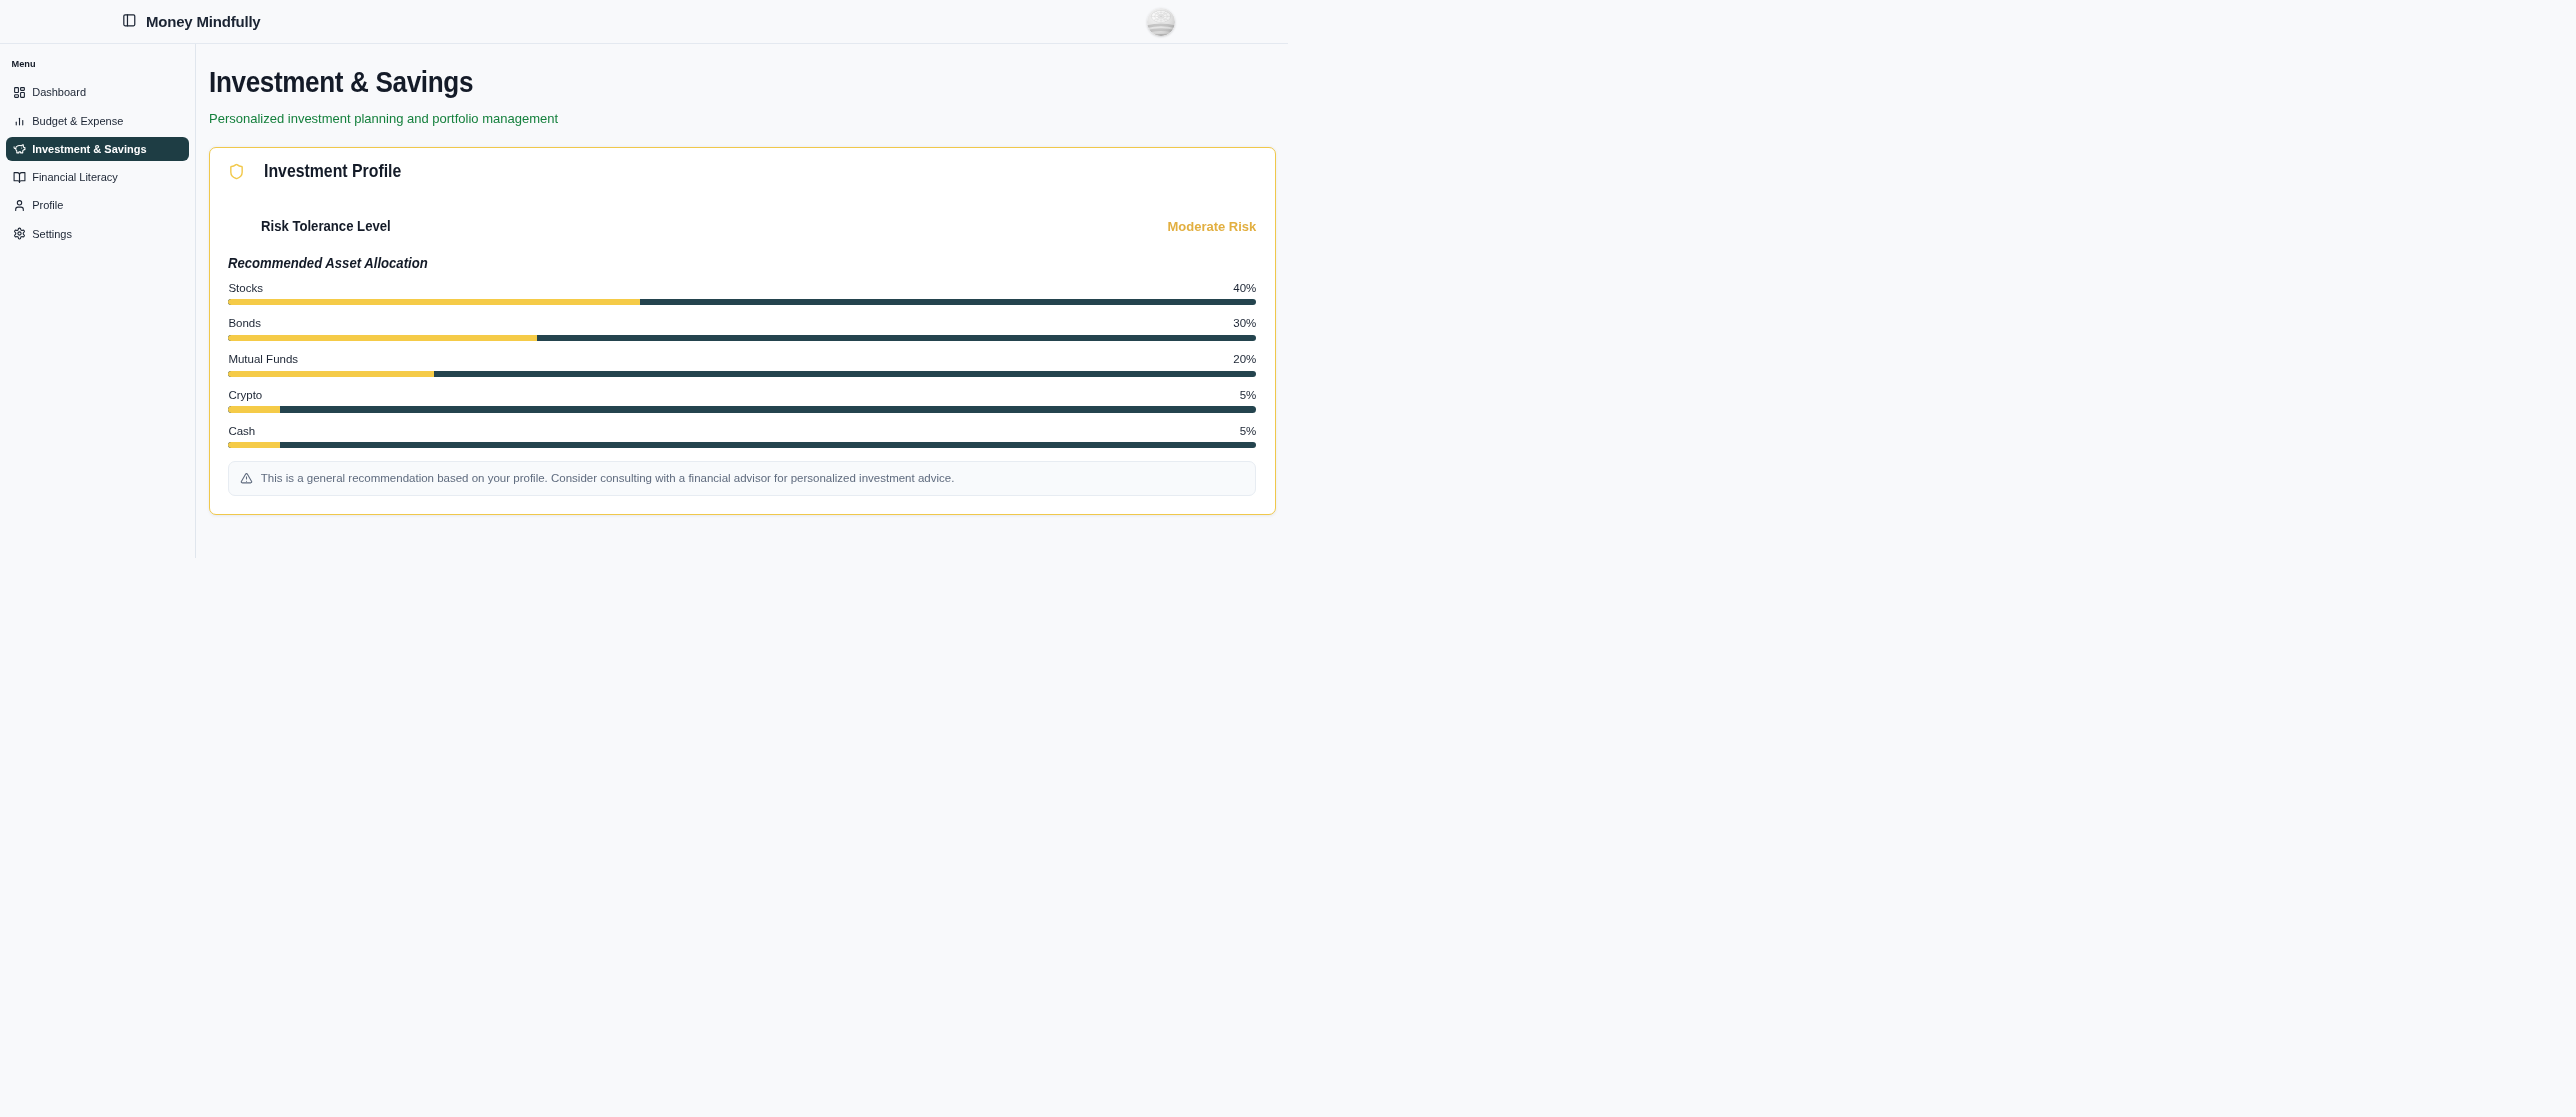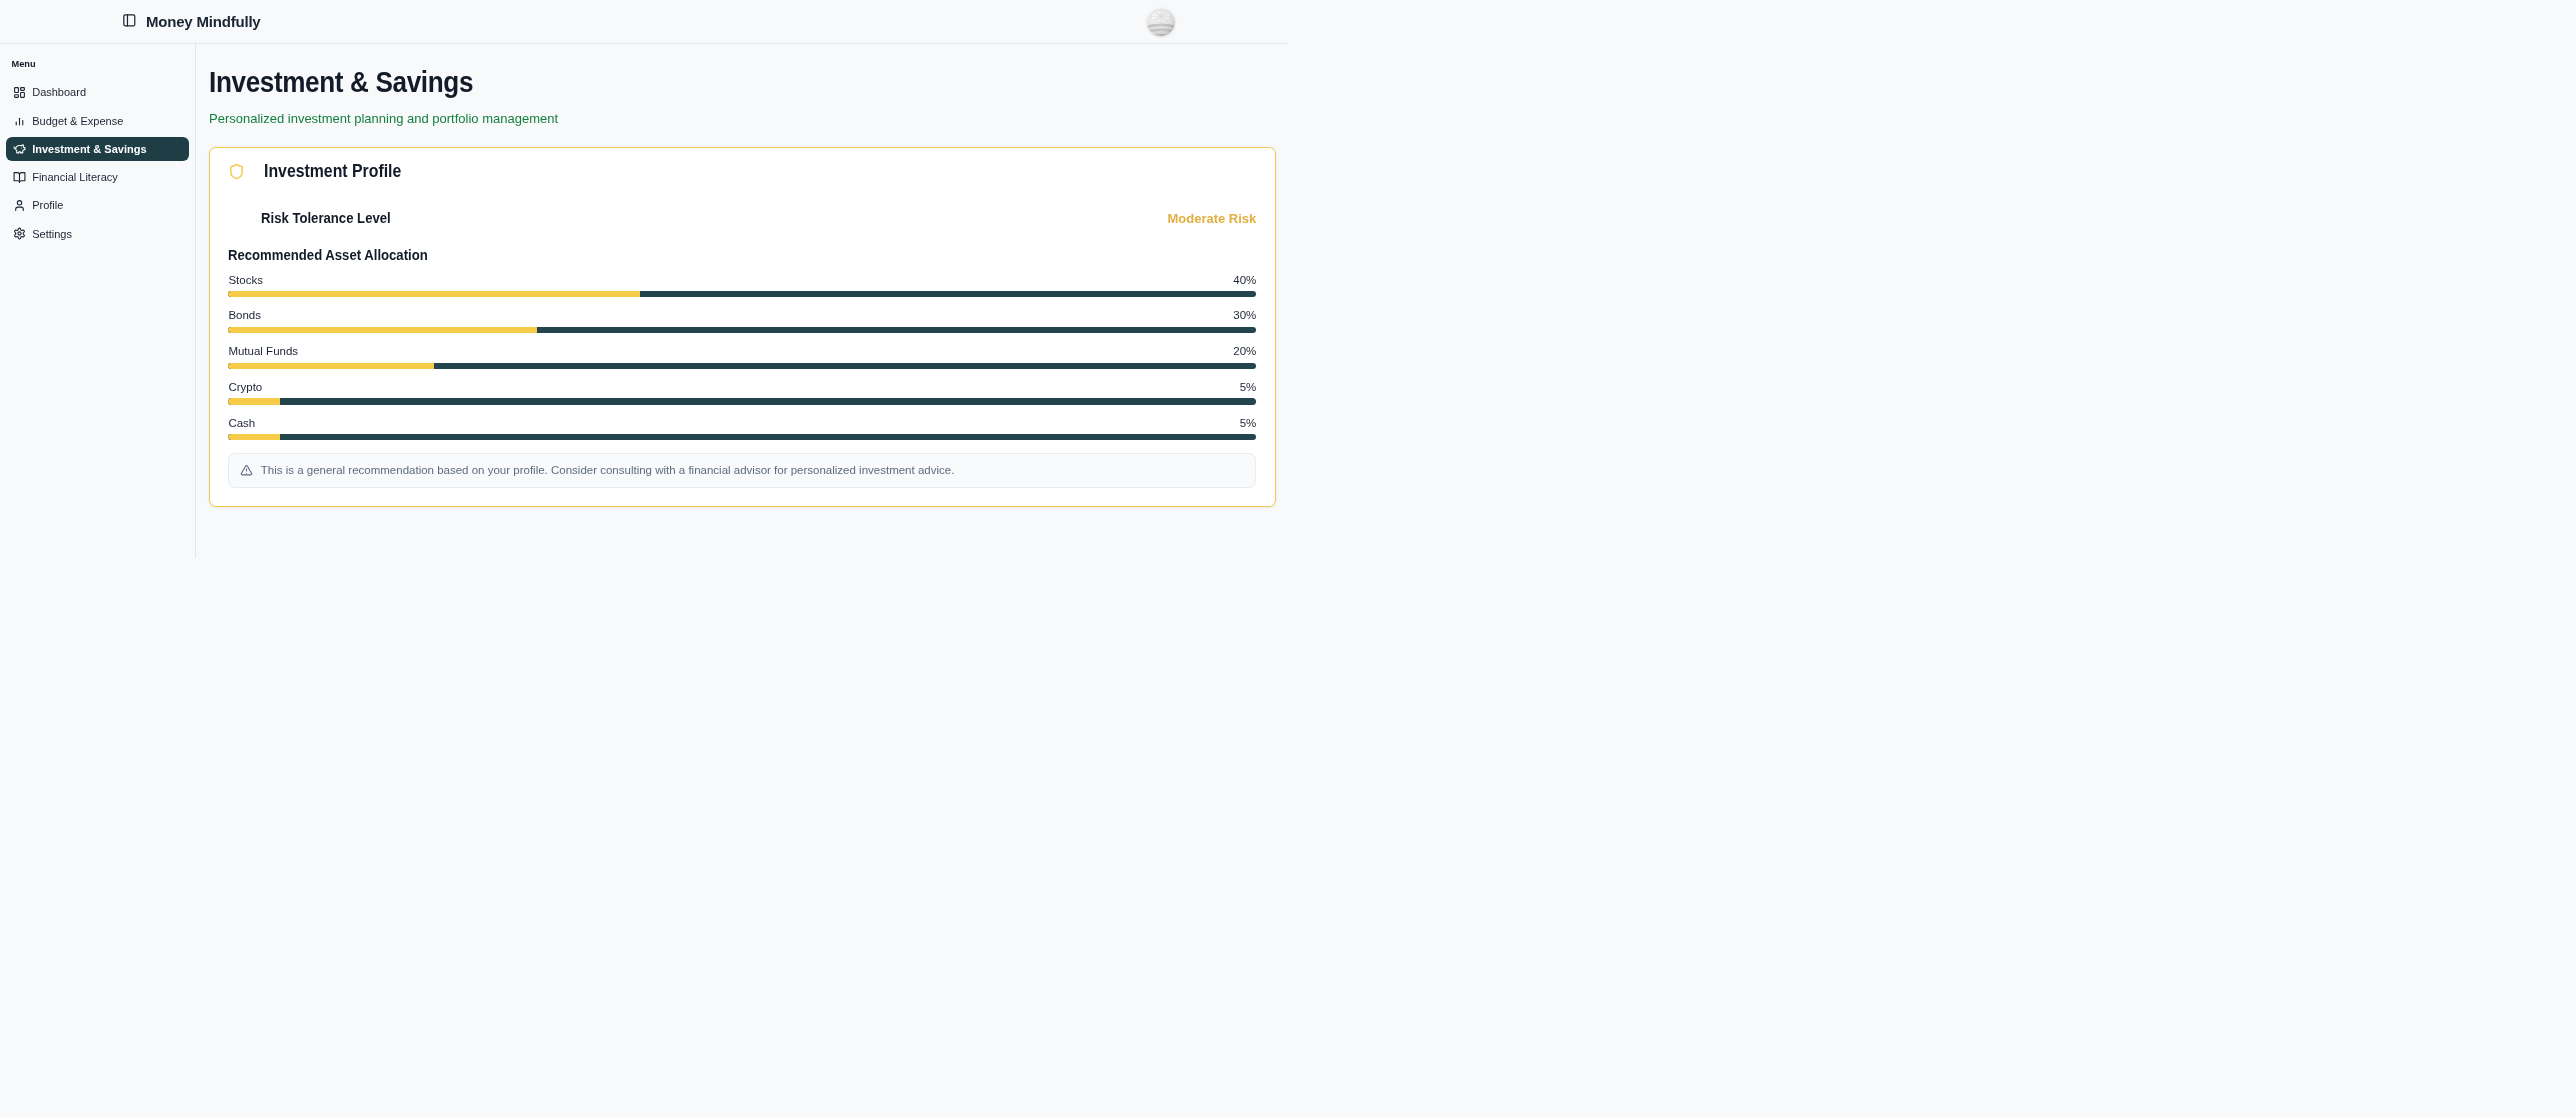--- a/index.html
+++ b/index.html
@@ -57,26 +57,26 @@
   .card {
     margin-top:21px; background:#ffffff; border:1.2px solid #f0c84b;
     border-radius:7px; padding:13px 18.4px 18.4px 18.4px;
     box-shadow:0 0.8px 3.1px rgba(20,30,50,.07);
   }
   .card-title-row { display:flex; align-items:center; }
   .card-title-row .shield { width:17px; height:17px; color:#f2c94c; }
   .card-title-row .shield svg { width:17px; height:17px; }
   .card-title { font-size:17.6px; font-weight:700; margin-left:19px; color:#141b28; }
 
-  .risk-row { display:flex; align-items:baseline; justify-content:space-between; margin-top:28px;padding-left:33px; }
+  .risk-row { display:flex; align-items:baseline; justify-content:space-between; margin-top:36px;padding-left:33px; }
   .risk-heading { font-size:14.6px; font-weight:700; color:#141b28; }
   .risk-badge { font-size:13px; font-weight:700; color:#e2af40; }
   .risk-desc { font-size:11.5px; color:#5f6b7e; margin-top:8.4px; }
 
-  .alloc-heading { font-size:14.6px; font-weight:700; color:#141b28; margin-top:21.5px; }
+  .alloc-heading { font-size:14.6px; font-weight:700; color:#141b28; margin-top:21.5px;font-style:italic; }
   .alloc-list { margin-top:10.7px; }
   .alloc-row { margin-bottom:12.3px; }
   .alloc-head { display:flex; justify-content:space-between; align-items:baseline; margin-bottom:5.4px;gap:33px; }
   .alloc-label { font-size:11.5px; font-weight:500; color:#1b2433; }
   .alloc-pct { font-size:11.5px; font-weight:500; color:#1b2433; }
   .alloc-track {
     height:6.1px; border-radius:7666px; background:#24444e; overflow:hidden; position:relative;
   }
   .alloc-fill { height:100%; background:#f5cb48; border-radius:7666px 0 0 7666px; }
 

